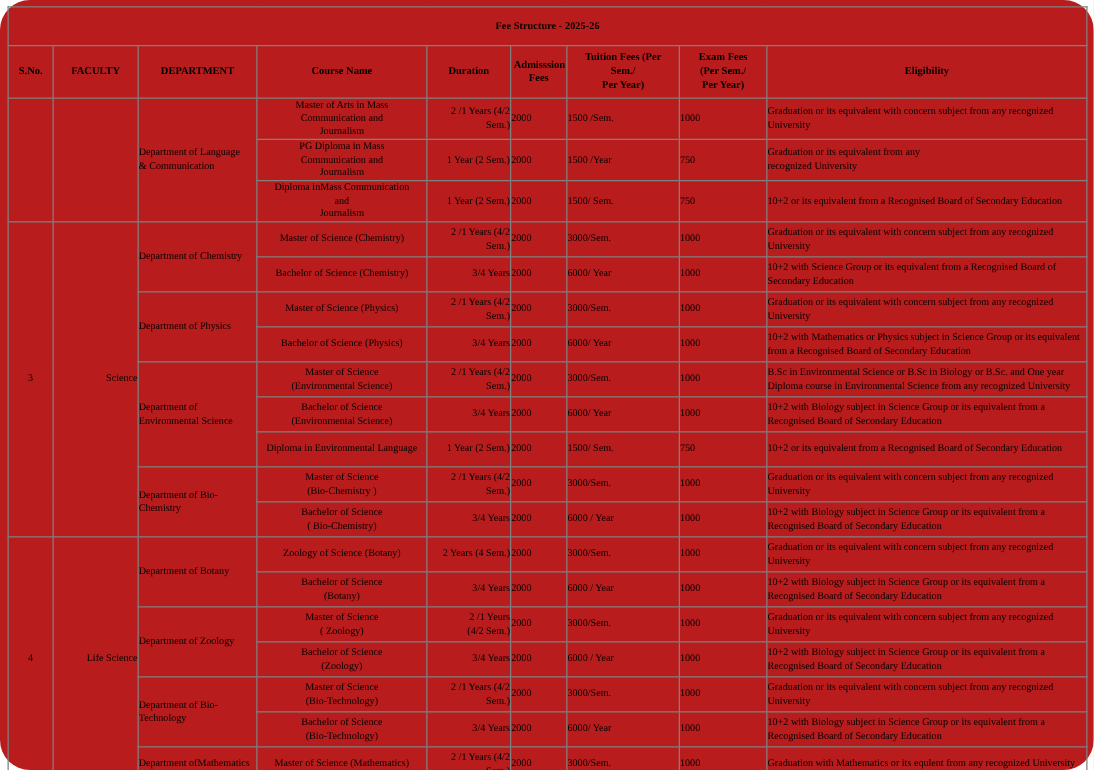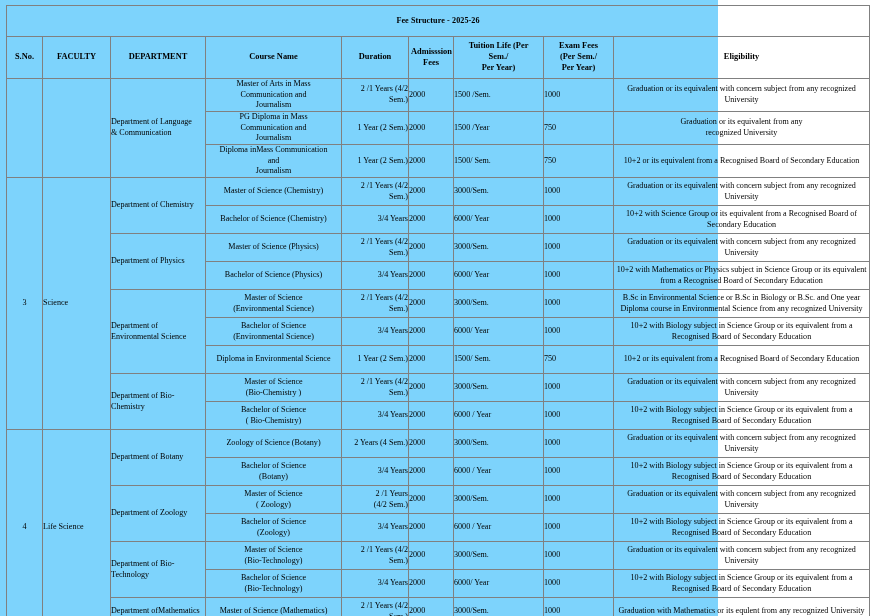--- a/index.html
+++ b/index.html
@@ -10,23 +10,24 @@
   body {
     width: 875px;
     height: 616px;
     overflow: hidden;
     font-family: "Liberation Serif", "DejaVu Serif", serif;
     color: #000000;
   }
 
   .page {
     position: relative;
-    width: 718px;
+    width: 875px;
     height: 616px;
-    background: #7dd3fc;
+    background: #b91c1c;
+    border-radius: 24px;
   }
 
   .doc-table {
     position: absolute;
     left: 6px;
     top: 5px;
     width: 863px;
     border-collapse: collapse;
     table-layout: fixed;
   }
@@ -56,26 +57,26 @@
     text-align: center;
     vertical-align: middle;
     font-weight: bold;
     font-size: 8.4px;
     line-height: 1.28;
     padding: 1px 2px;
   }
 
   
   .c-sno     { text-align: center; vertical-align: middle; font-size: 8px; }
-  .c-faculty { text-align: left; vertical-align: middle; font-size: 8.2px; }
+  .c-faculty { text-align: right; vertical-align: middle; font-size: 8.2px; }
   .c-dept    { text-align: left; vertical-align: middle; font-size: 8.2px; padding: 0 3px; line-height: 1.35; }
   .c-course  { text-align: center;   vertical-align: top;    padding: 2px 0 0 3px; line-height: 1.52; font-size: 8.2px; }
   .c-dur     { text-align: right; vertical-align: middle; font-size: 8.2px; line-height: 1.35; }
   .c-num     { text-align: left; vertical-align: middle; font-size: 8.2px; }
-  .c-elig    { text-align: center;   vertical-align: top;    padding: 2px 4px 0 4px; line-height: 1.45; font-size: 8.2px; }
+  .c-elig    { text-align: left;   vertical-align: top;    padding: 2px 4px 0 4px; line-height: 1.45; font-size: 8.2px; }
 
   
   .c-course .cn {
     display: block;
     max-height: 100%;
   }
   .c-course .cn span { display: block; white-space: nowrap; }
 
   
   tr.faculty-start > td { border-top: 1px solid #666; }
@@ -104,21 +105,21 @@
         <td>S.No.</td>
         <td>FACULTY</td>
         <td>DEPARTMENT</td>
         <td>Course Name</td>
         <td>Duration</td>
         <td>
           <span>Admisssion</span><br>
           <span>Fees</span>
         </td>
         <td>
-          <span>Tuition Life (Per</span><br>
+          <span>Tuition Fees (Per</span><br>
           <span>Sem./</span><br>
           <span>Per Year)</span>
         </td>
         <td>
           <span>Exam Fees</span><br>
           <span>(Per Sem./</span><br>
           <span>Per Year)</span>
         </td>
         <td>Eligibility</td>
       </tr>
@@ -244,21 +245,21 @@
           </td>
           <td class="c-dur"><span>3/4 Years</span></td>
           <td class="c-num">2000</td>
           <td class="c-num">6000/ Year</td>
           <td class="c-num">1000</td>
           <td class="c-elig"><span>10+2 with Biology subject in Science Group or its equivalent from a</span><br><span>Recognised Board of Secondary Education</span></td>
         </tr>
         <tr style="height: 28px;">
           <td class="c-course">
             <span class="cn">
-              <span>Diploma in  Environmental Science</span>
+              <span>Diploma in  Environmental Language</span>
             </span>
           </td>
           <td class="c-dur"><span>1 Year (2 Sem.)</span></td>
           <td class="c-num">2000</td>
           <td class="c-num">1500/ Sem.</td>
           <td class="c-num">750</td>
           <td class="c-elig"><span>10+2 or its equivalent from a Recognised Board of Secondary Education</span></td>
         </tr>
         <tr style="height: 28px;">
           <td class="c-dept" rowspan="2"><span>Department of Bio-</span><br><span>Chemistry</span></td>

